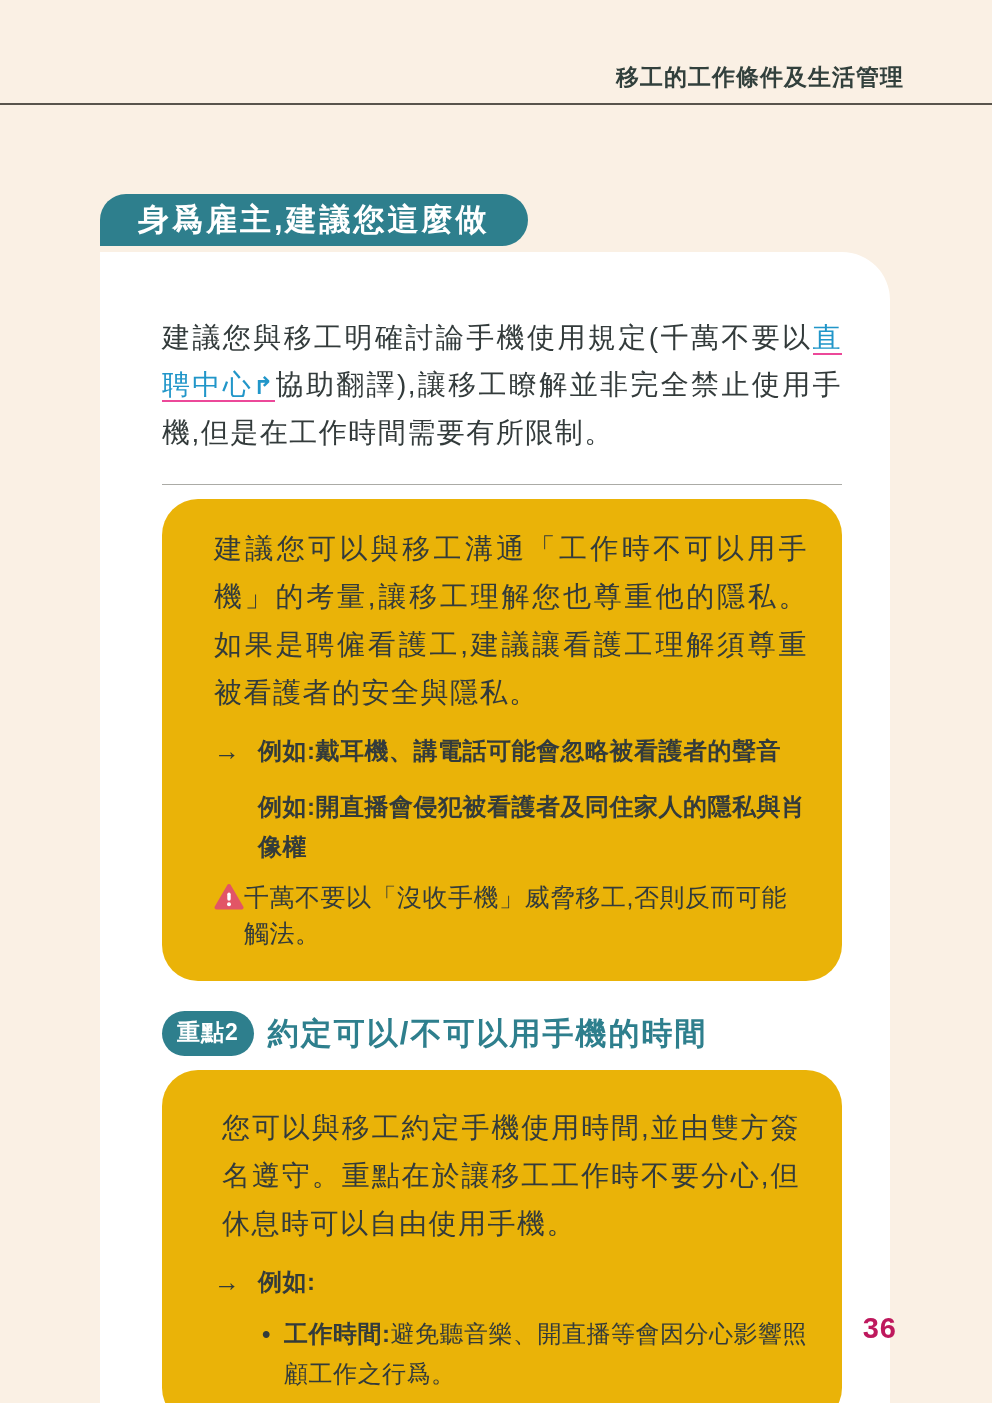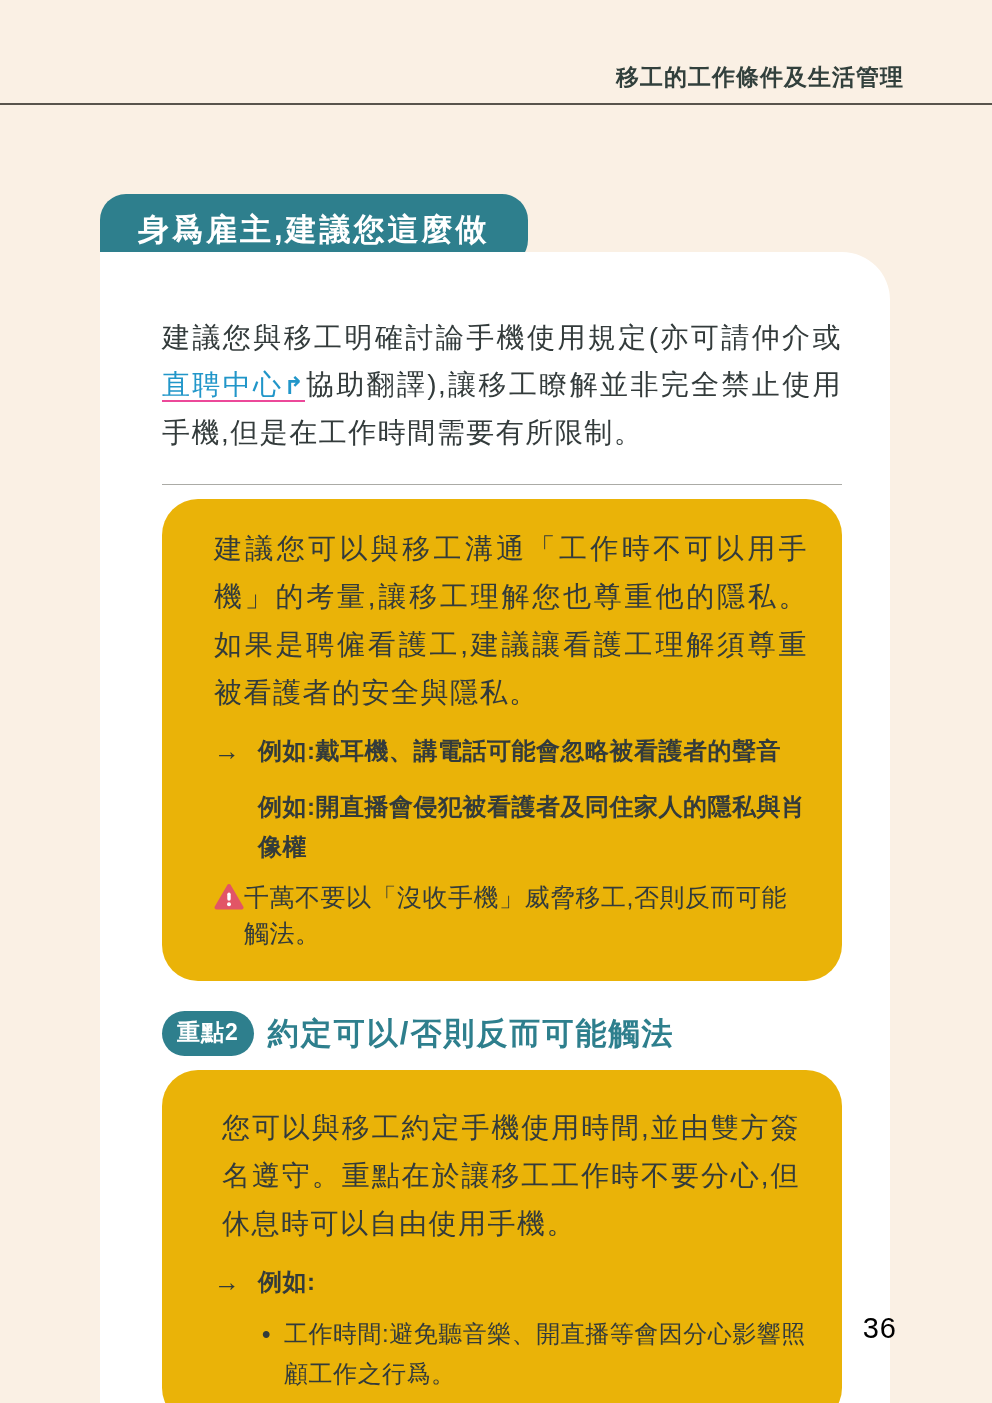--- a/index.html
+++ b/index.html
@@ -15,21 +15,21 @@
     font-size:23px;font-weight:700;color:#32403C;letter-spacing:1px;
   }
   .page-header-rule{
     position:absolute;top:103px;left:0;width:992px;height:2px;
     background:#58544C;
   }
   
   .banner{
     position:absolute;left:100px;top:194px;height:52px;
     display:inline-flex;align-items:center;
-    padding:10px 38px;
+    padding:0 38px;
     background:#2E7F8D;
     border-radius:26px 26px 26px 0;
   }
   .banner-title{
     color:#FFFFFF;font-size:31px;font-weight:700;letter-spacing:3px;
   }
   
   .card{
     position:absolute;left:100px;top:252px;width:790px;
     min-height:1000px;
@@ -93,40 +93,40 @@
   .warning-row svg{flex:0 0 auto;margin-top:4px;}
   
   .bullet-row{
     position:relative;
     margin-top:12px;padding-left:26px;
     font-size:24px;line-height:40px;font-weight:500;letter-spacing:0.5px;
   }
   .bullet-dot{
     position:absolute;left:4px;top:0;font-weight:700;
   }
-  .bullet-label{font-weight:400;}
+  .bullet-label{font-weight:700;}
   
   .page-number{
     position:absolute;top:1312px;right:95px;
-    font-size:29px;font-weight:400;color:#000000;letter-spacing:1px;
+    font-size:29px;font-weight:700;color:#be185d;letter-spacing:1px;
   }
 </style>
 </head>
 <body>
 
 <div class="page-header-title">移工的工作條件及生活管理</div>
 <div class="page-header-rule"></div>
 
 <div class="banner">
   <span class="banner-title">身爲雇主,建議您這麼做</span>
 </div>
 
 <div class="card">
 
-  <p class="intro"><span>建議您與移工明確討論手機使用規定(亦可請仲介或</span><a class="doc-link"><span>直聘中心</span><span class="link-ext-icon">↱</span></a><span>協助翻譯),讓移工瞭解並非完全禁止使用手機,但是在工作時間需要有所限制。</span></p>
+  <p class="intro"><span>建議您與移工明確討論手機使用規定(千萬不要以</span><a class="doc-link"><span>直聘中心</span><span class="link-ext-icon">↱</span></a><span>協助翻譯),讓移工瞭解並非完全禁止使用手機,但是在工作時間需要有所限制。</span></p>
 
   <hr class="card-divider">
 
 
   <div class="gray-box">
     <p class="box-body" style="margin:0">建議您可以與移工溝通「工作時不可以用手機」的考量,讓移工理解您也尊重他的隱私。如果是聘僱看護工,建議讓看護工理解須尊重被看護者的安全與隱私。</p>
 
     <div class="example-row">
       <span class="example-arrow">→</span>
       <span>例如:戴耳機、講電話可能會忽略被看護者的聲音</span>
@@ -141,21 +141,21 @@
         <path d="M15 3 L27.5 24.5 H2.5 Z" fill="#E25566" stroke="#E25566" stroke-width="4" stroke-linejoin="round"></path>
         <rect x="13.3" y="9.5" width="3.4" height="8.2" rx="1.7" fill="#FFFFFF"></rect>
         <circle cx="15" cy="21.3" r="2" fill="#FFFFFF"></circle>
       </svg>
       <span>千萬不要以「沒收手機」威脅移工,否則反而可能觸法。</span>
     </div>
   </div>
 
   <div class="section-heading">
     <span class="point-badge">重點2</span>
-    <span class="section-title">約定可以/否則反而可能觸法</span>
+    <span class="section-title">約定可以/不可以用手機的時間</span>
   </div>
 
   <div class="gray-box">
     <p class="box-body" style="margin:8px">您可以與移工約定手機使用時間,並由雙方簽名遵守。重點在於讓移工工作時不要分心,但休息時可以自由使用手機。</p>
 
     <div class="example-row">
       <span class="example-arrow">→</span>
       <span>例如:</span>
     </div>
 

